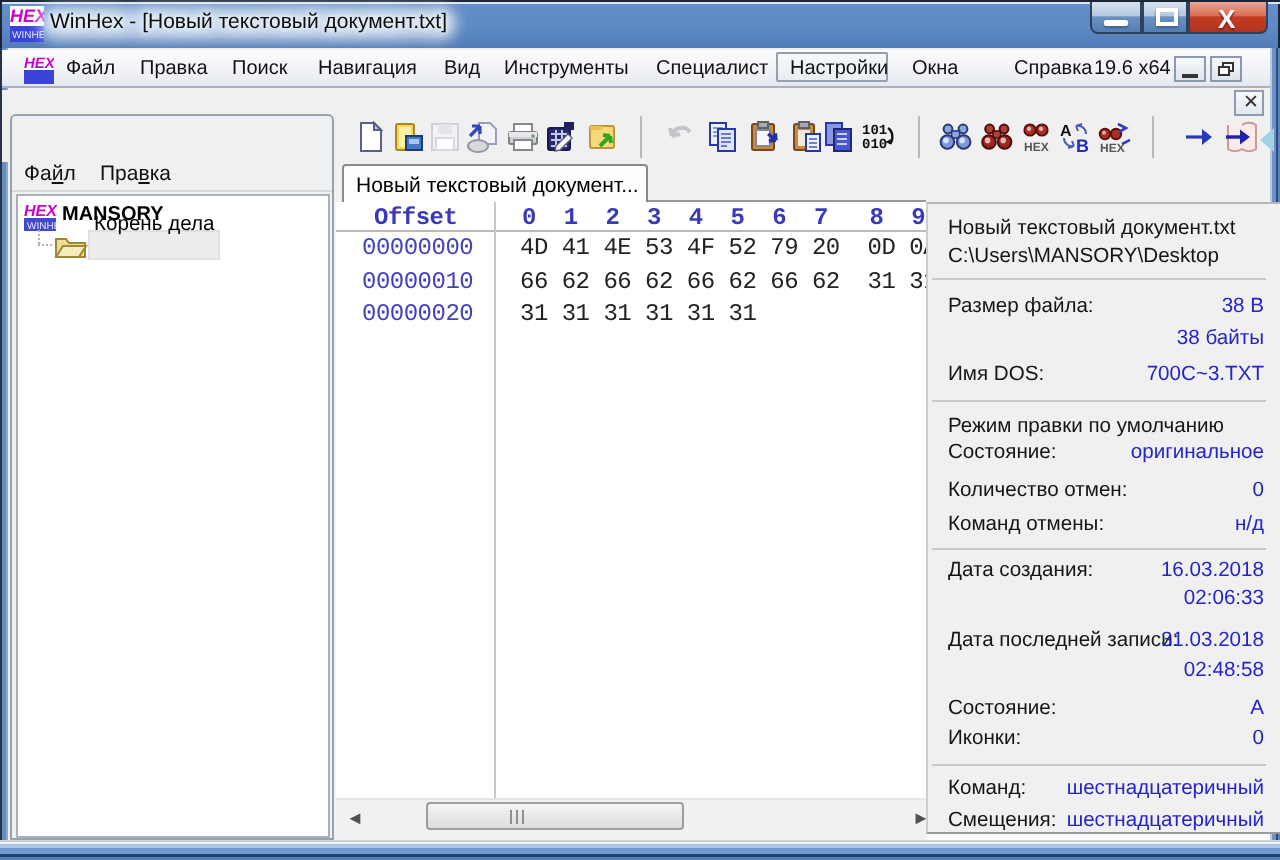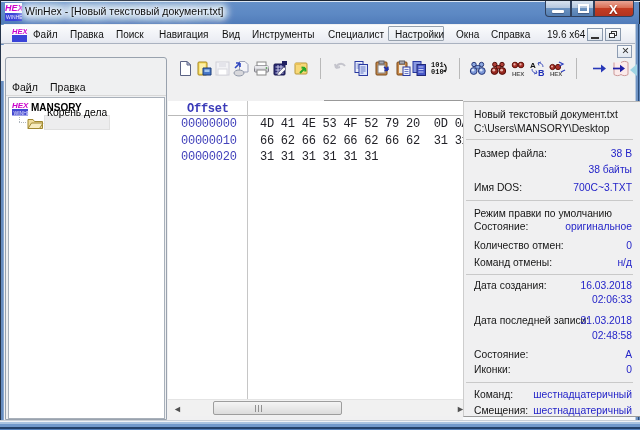--- a/index.html
+++ b/index.html
@@ -132,21 +132,21 @@
     <span class="mi" style="left:32px">Файл</span>
     <span class="mi" style="left:69px">Правка</span>
     <span class="mi" style="left:115px">Поиск</span>
     <span class="mi" style="left:158px">Навигация</span>
     <span class="mi" style="left:221px">Вид</span>
     <span class="mi" style="left:251px">Инструменты</span>
     <span class="mi" style="left:327px">Специалист</span>
     <div id="mi-box"></div>
     <span class="mi" style="left:394px">Настройки</span>
     <span class="mi" style="left:455px">Окна</span>
-    <span class="mi" style="left:490px">Справка</span>
+    <span class="mi" style="left:506px">Справка</span>
     <span class="mi" style="left:546px">19.6 x64</span>
     <div class="mmbtn" id="mm-min">
         <i></i>
       </div>
     <div class="mmbtn" id="mm-res">
         <i></i>
       </div>
   </div>
 
   <div id="toolbar" class="abs">
@@ -296,25 +296,29 @@
       <div id="tk-sel"></div>
       <svg width="17" height="14" style="position:absolute;left:17.5px;top:18px;">
         <path d="M1 3.5 L6 3.5 L7.5 5.5 L15.5 5.5 L15.5 12.5 L1 12.5 Z" fill="#f0dc9a" stroke="#a08830" stroke-width="1"></path>
         <path d="M1 12.5 L4.5 7 L16 7 L12.5 12.5 Z" fill="#f7ecc0" stroke="#a08830" stroke-width="1"></path>
       </svg>
       <span id="tree-koren"><span>Корень дела</span></span>
     </div>
   </div>
 
   <div id="tabrow" class="abs">
+    <div id="tab">
+        <span>Новый текстовый документ...</span>
+      </div>
     <div id="tabline"></div>
   </div>
 
   <div id="hexarea" class="abs">
     <div id="hd-offset">Offset</div>
+    <div id="hd-cols">0  1  2  3  4  5  6  7   8  9</div>
     <div id="hex-underline"></div>
     <div id="hex-divider"></div>
     <div id="hex-offsets">00000000
 00000010
 00000020</div>
     <div id="hex-bytes">4D 41 4E 53 4F 52 79 20  0D 0A 66
 66 62 66 62 66 62 66 62  31 31 31
 31 31 31 31 31 31</div>
   </div>
 

